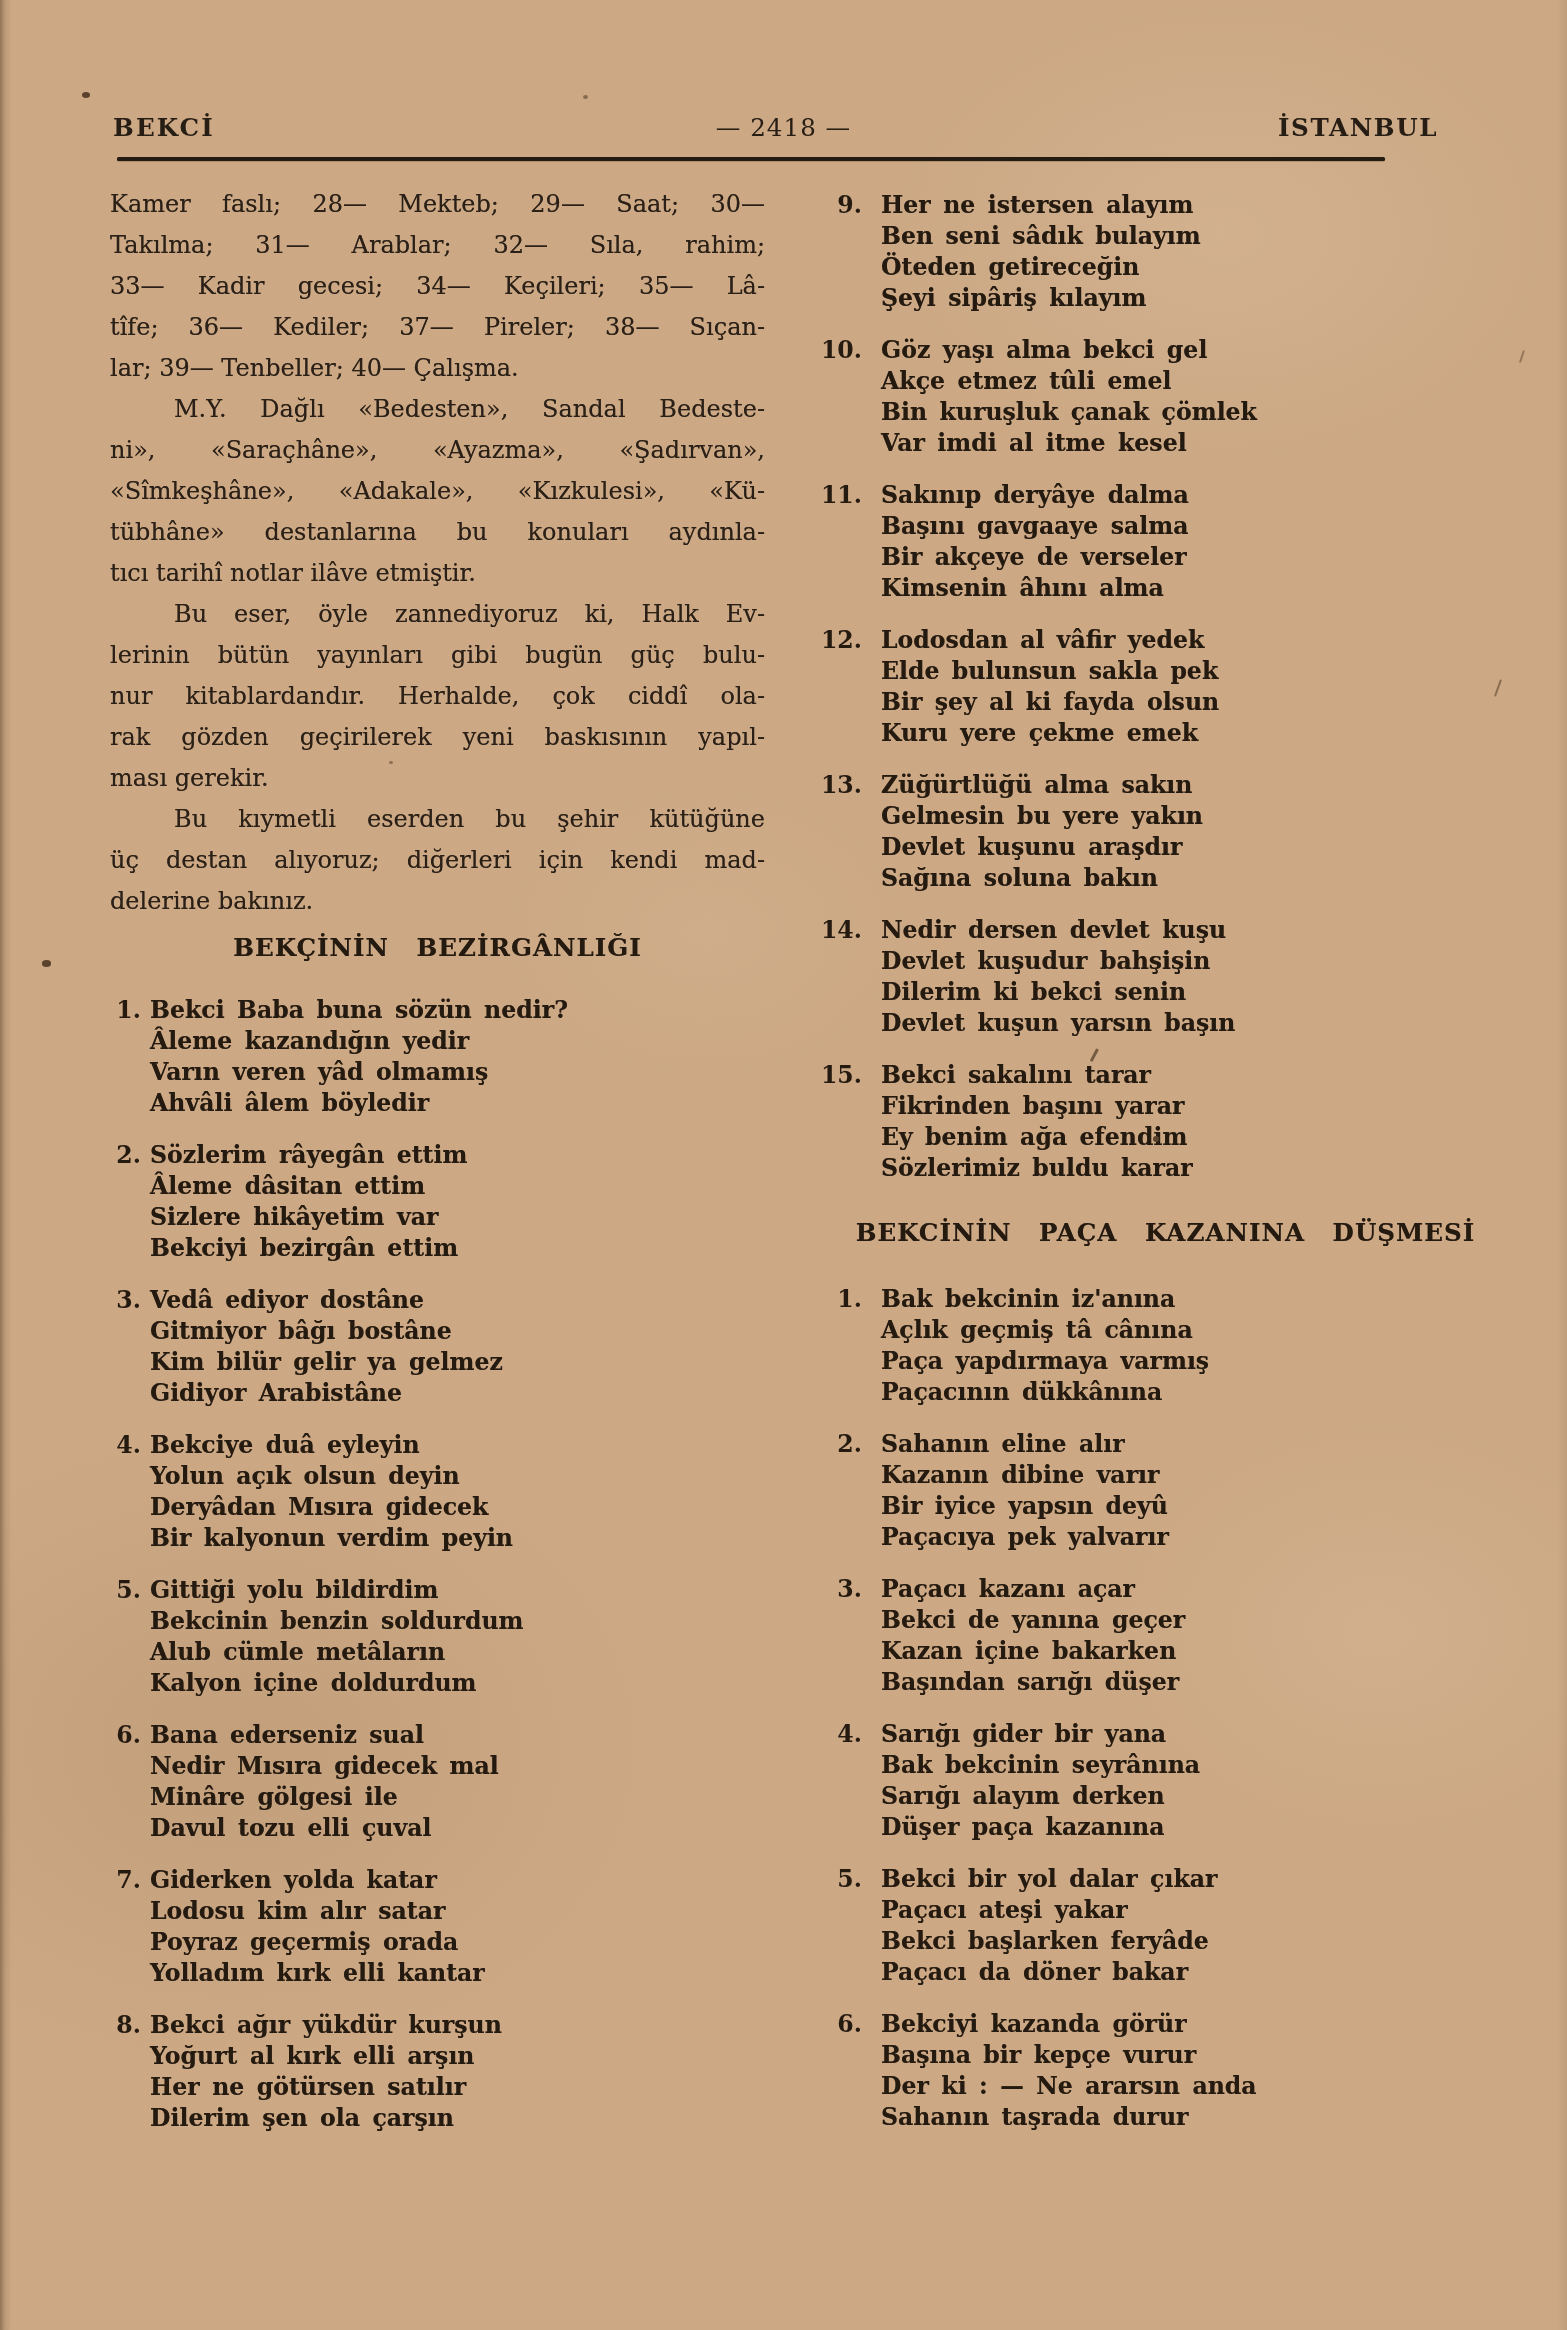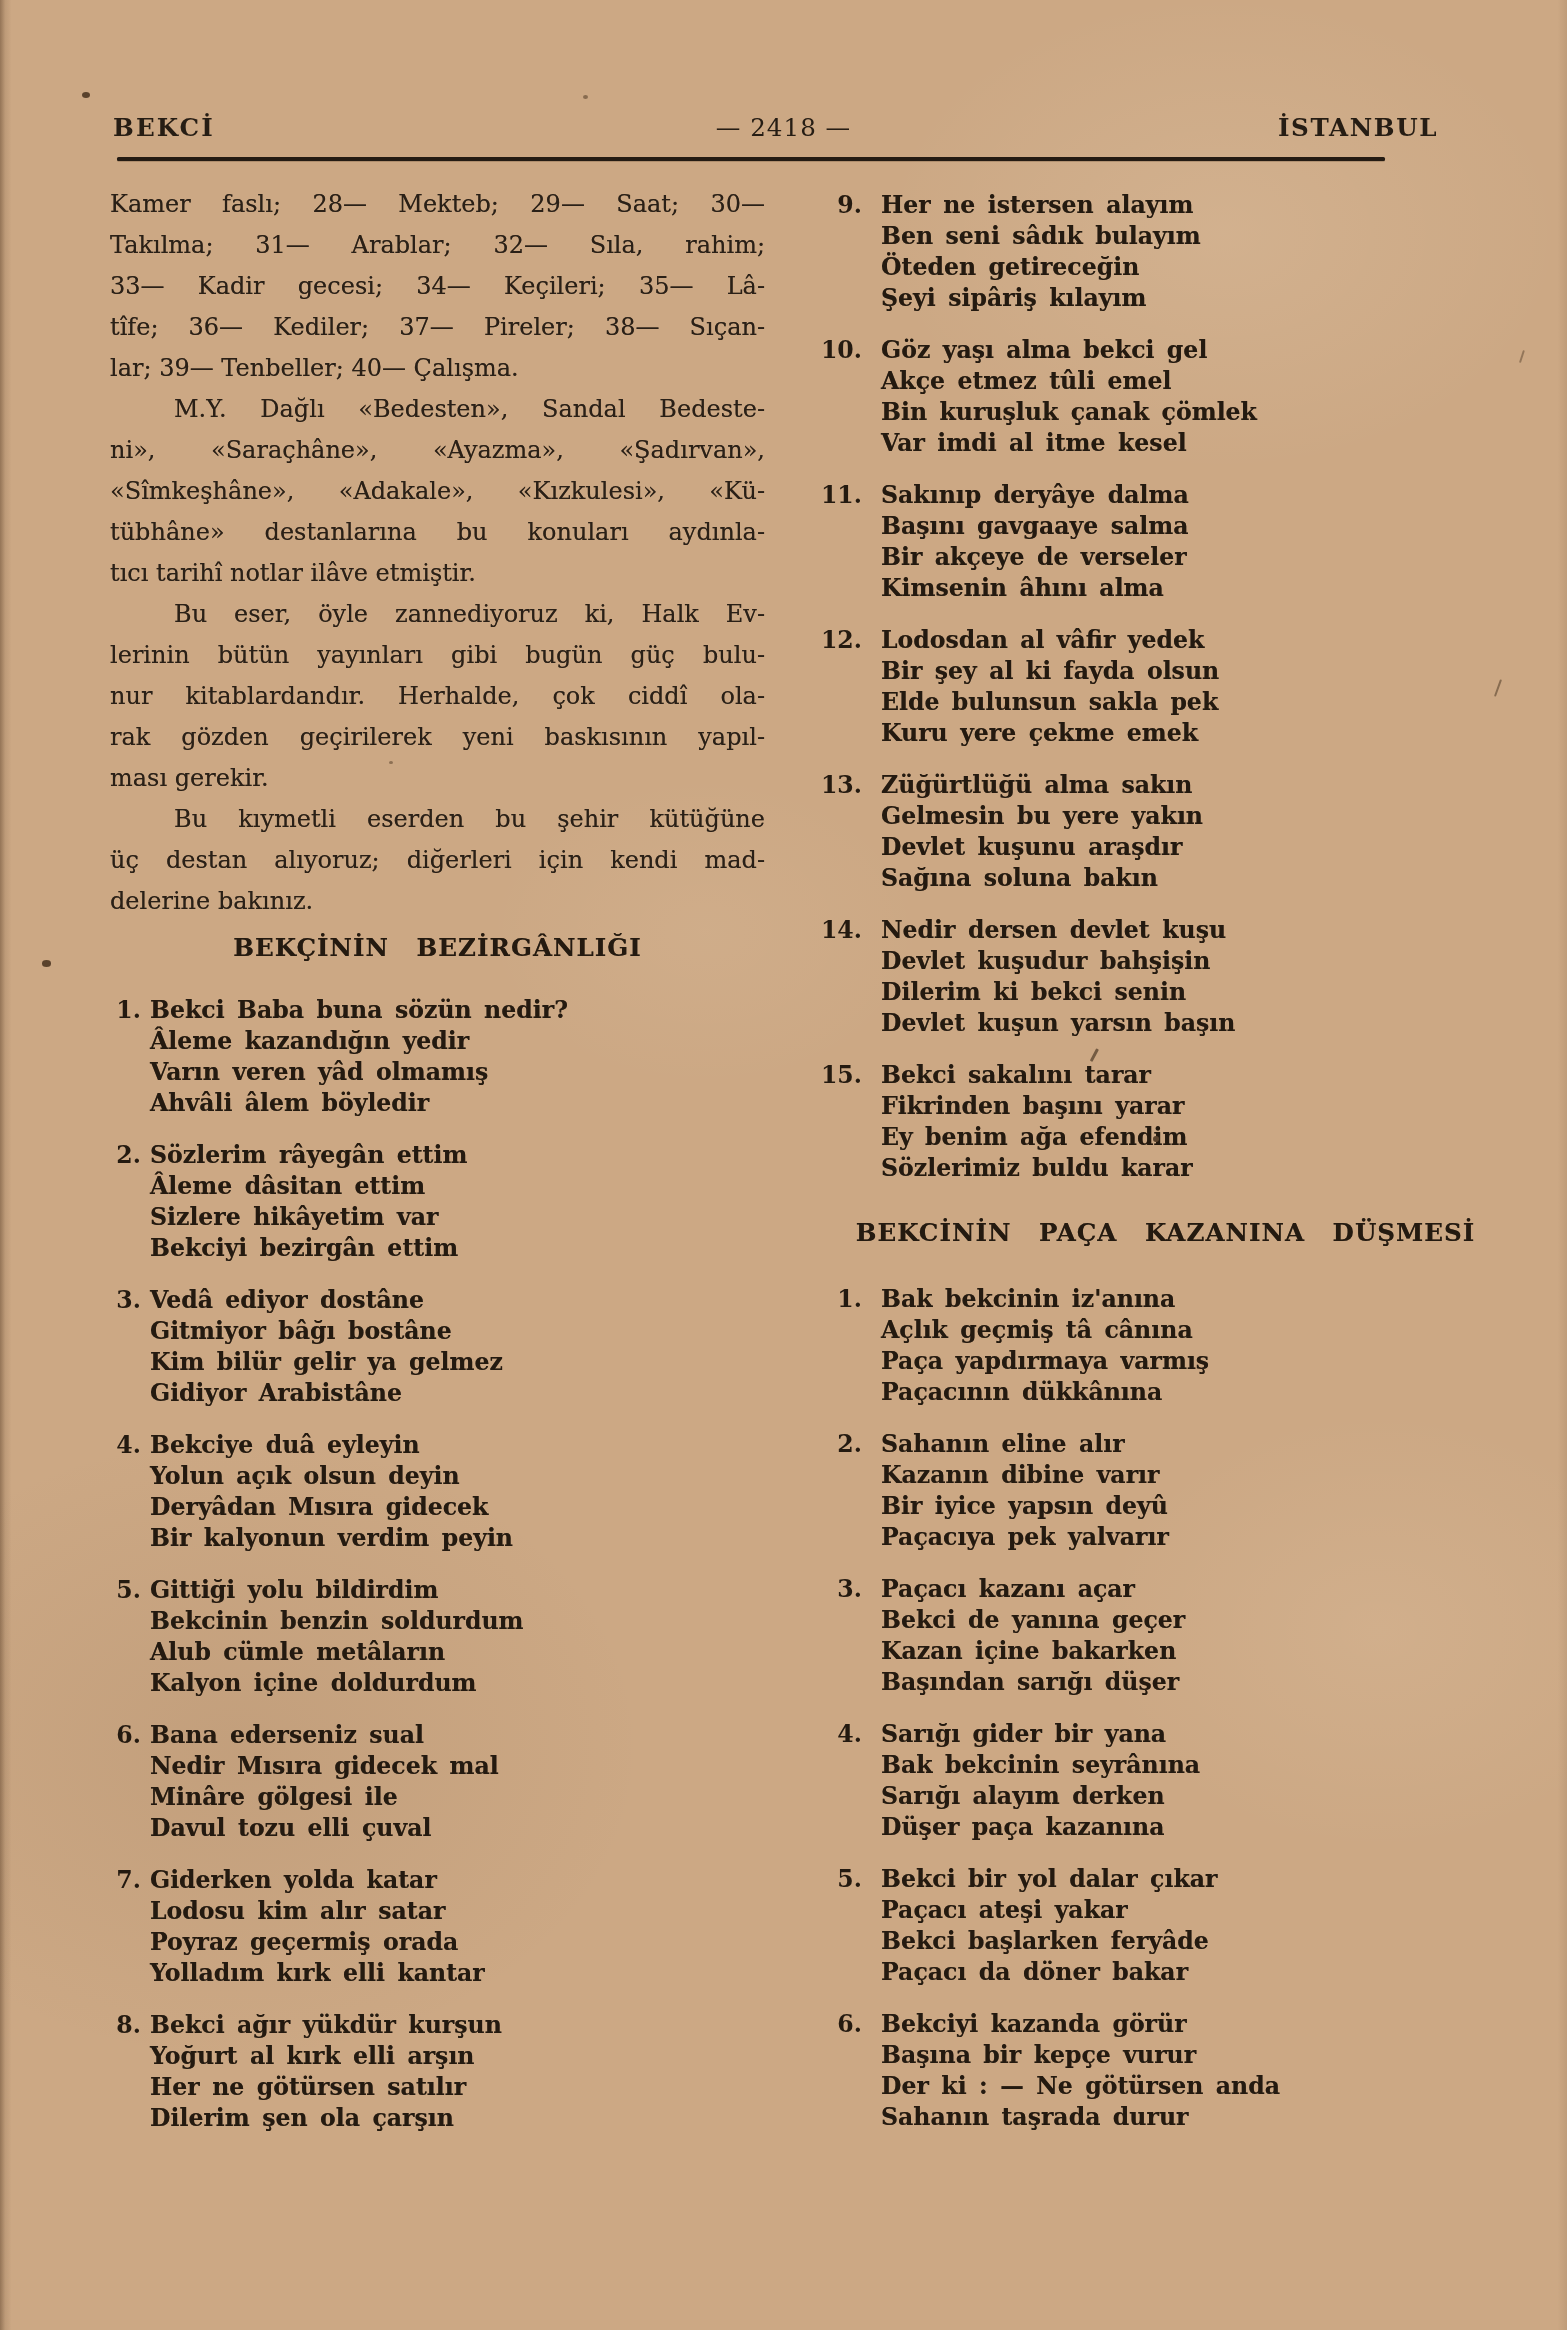--- a/index.html
+++ b/index.html
@@ -208,22 +208,22 @@
         <div class="vline">Başını gavgaaye salma</div>
         <div class="vline">Bir akçeye de verseler</div>
         <div class="vline">Kimsenin âhını alma</div>
       </div>
     </div>
 
     <div class="stanza">
       <span class="num">12.</span>
       <div class="lines">
         <div class="vline">Lodosdan al vâfir yedek</div>
+        <div class="vline">Elde bulunsun sakla pek</div>
         <div class="vline">Bir şey al ki fayda olsun</div>
-        <div class="vline">Elde bulunsun sakla pek</div>
         <div class="vline">Kuru yere çekme emek</div>
       </div>
     </div>
 
     <div class="stanza">
       <span class="num">13.</span>
       <div class="lines">
         <div class="vline">Züğürtlüğü alma sakın</div>
         <div class="vline">Gelmesin bu yere yakın</div>
         <div class="vline">Devlet kuşunu araşdır</div>
@@ -301,21 +301,21 @@
         <div class="vline">Bekci başlarken feryâde</div>
         <div class="vline">Paçacı da döner bakar</div>
       </div>
     </div>
 
     <div class="stanza">
       <span class="num">6.</span>
       <div class="lines">
         <div class="vline">Bekciyi kazanda görür</div>
         <div class="vline">Başına bir kepçe vurur</div>
-        <div class="vline">Der ki : — Ne götürsen anda</div>
+        <div class="vline">Der ki : — Ne ararsın anda</div>
         <div class="vline">Sahanın taşrada durur</div>
       </div>
     </div>
 
   </div>
 
   <div class="speck" style="left:82px;top:92px;width:8.4px;height:6.3px;"></div>
   <div class="speck" style="left:583px;top:95px;width:5.2px;height:4.2px;opacity:.6;"></div>
   <div class="speck" style="left:42px;top:960px;width:9.4px;height:6.8px;"></div>
   <div class="speck" style="left:1153px;top:1136px;width:5.8px;height:5.8px;"></div>

